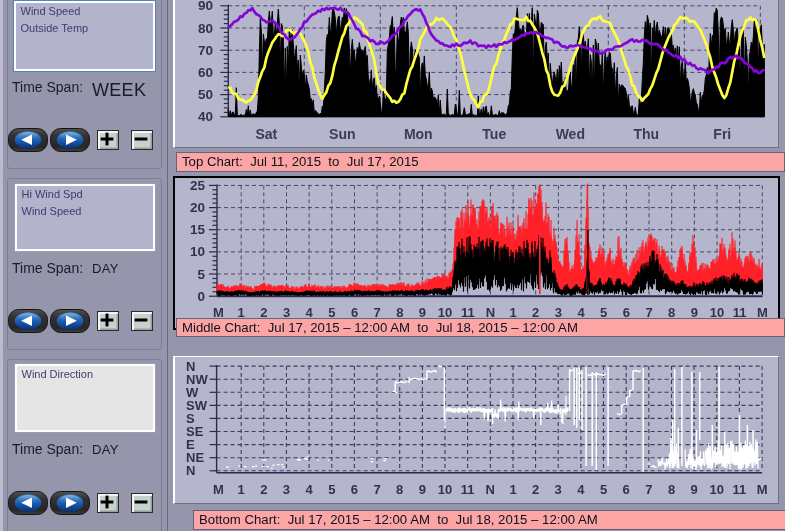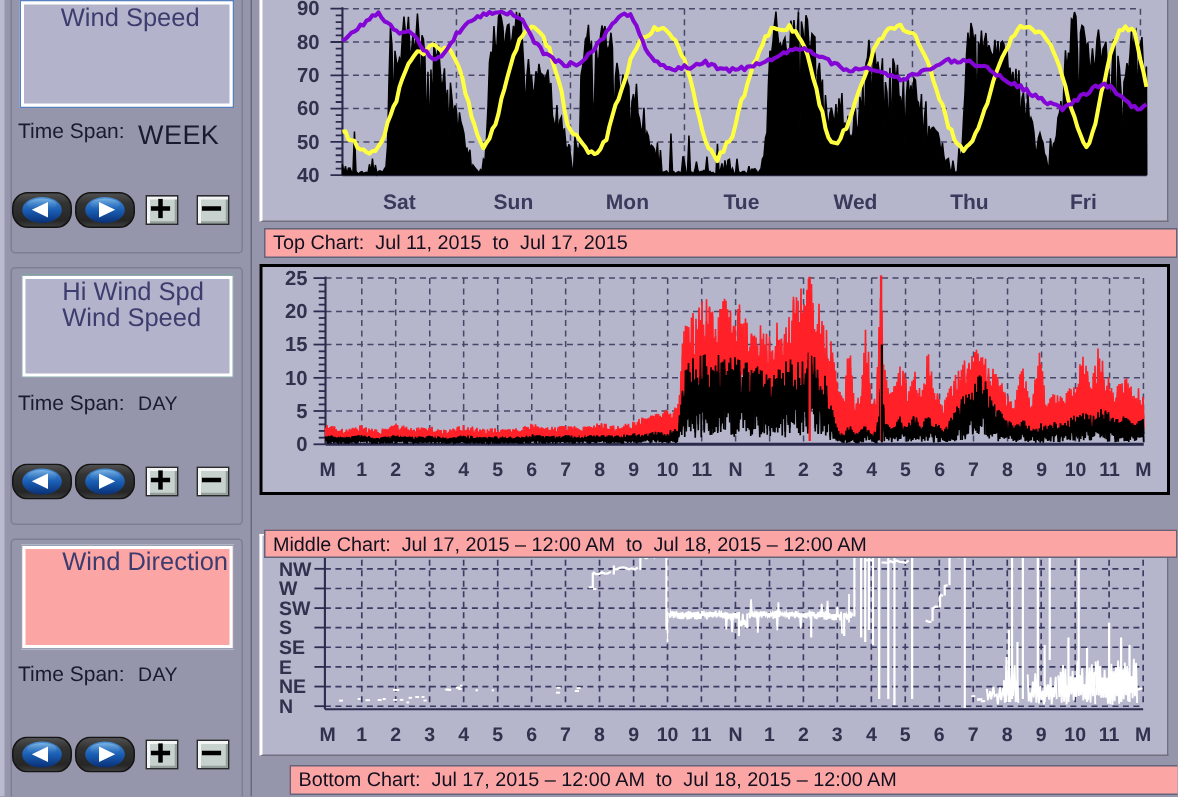--- a/index.html
+++ b/index.html
@@ -1,18 +1,18 @@
 <!DOCTYPE html>
 <html><head><meta charset="utf-8"><style>
 * { margin:0; padding:0; }
 html,body { width:785px; height:531px; overflow:hidden; }
 body { background:#9595AC; font-family:"Liberation Sans", sans-serif; position:relative; }
 .abs { position:absolute; }
 .gb { border:1px solid #7E7E94; border-radius:3px; }
-.li { font-size:17px; color:#3C3C6E; padding-left:4.5px; line-height:17px;margin-left:20px; }
+.li { font-size:11px; color:#3C3C6E; padding-left:4.5px; line-height:17px; }
 .ts { font-size:14px; color:#1A1A2E;text-align:center; }
 .cap { background:#fca5a5; border:1px solid #63637A; font-size:13.2px; color:#10101F; text-align:left; box-sizing:content-box; padding-left:5px; }
 .tl { font-size:13.5px; font-weight:700; fill:#32324E; font-family:"Liberation Sans", sans-serif; }
 .tl2 { font-size:13px; font-weight:700; fill:#32324E; font-family:"Liberation Sans", sans-serif; }
 .dl { font-size:14px; font-weight:700; fill:#3A3A5C; font-family:"Liberation Sans", sans-serif; }
 .hl { font-size:13px; font-weight:700; fill:#32324E; font-family:"Liberation Sans", sans-serif; }
 </style></head>
 <body>
 <svg width="0" height="0" style="position:absolute">
     <defs>
@@ -362,38 +362,39 @@
     <text x="603.5" y="494" text-anchor="middle" class="hl">5</text>
     <text x="626.2" y="494" text-anchor="middle" class="hl">6</text>
     <text x="648.8" y="494" text-anchor="middle" class="hl">7</text>
     <text x="671.5" y="494" text-anchor="middle" class="hl">8</text>
     <text x="694.1" y="494" text-anchor="middle" class="hl">9</text>
     <text x="716.8" y="494" text-anchor="middle" class="hl">10</text>
     <text x="739.4" y="494" text-anchor="middle" class="hl">11</text>
     <text x="762.1" y="494" text-anchor="middle" class="hl">M</text>
   </svg>
 <div class="abs cap" style="left:176px;top:152.2px;width:602px;height:18.2px;line-height:18.2px">Top Chart:&nbsp; Jul 11, 2015&nbsp; to&nbsp; Jul 17, 2015</div>
-<div class="abs cap" style="left:176px;top:353px;width:602px;height:17px;line-height:17px">Middle Chart:&nbsp; Jul 17, 2015 – 12:00 AM&nbsp; to&nbsp; Jul 18, 2015 – 12:00 AM</div>
+<div class="abs cap" style="left:176px;top:318px;width:602px;height:17px;line-height:17px">Middle Chart:&nbsp; Jul 17, 2015 – 12:00 AM&nbsp; to&nbsp; Jul 18, 2015 – 12:00 AM</div>
 <div class="abs cap" style="left:193px;top:510px;width:602px;height:17.5px;line-height:17.5px">Bottom Chart:&nbsp; Jul 17, 2015 – 12:00 AM&nbsp; to&nbsp; Jul 18, 2015 – 12:00 AM</div>
 <div class="abs gb" style="left:7px;top:-12px;width:153px;height:179px"></div>
 <div class="abs gb" style="left:7px;top:178px;width:153px;height:170px"></div>
 <div class="abs gb" style="left:7px;top:359px;width:153px;height:183px"></div>
 <div class="abs" style="left:13px;top:0px;width:143px;height:72px;border:1.5px solid #5580C2;background:#fff;box-sizing:border-box">
     <div style="position:absolute;inset:0;border:2px solid #fff;background:#B3B3CB;box-sizing:border-box;padding-top:0px">
       <div class="li">Wind Speed</div>
+      <div class="li">Outside Temp</div>
     </div>
   </div>
 <div class="abs" style="left:14px;top:183px;width:142px;height:69px;border:1px solid #9aa0b4;background:#22c55e;box-sizing:border-box">
     <div style="position:absolute;inset:0;border:2px solid #fff;background:#B3B3CB;box-sizing:border-box;padding-top:0px">
       <div class="li">Hi Wind Spd</div>
       <div class="li">Wind Speed</div>
     </div>
   </div>
 <div class="abs" style="left:14px;top:363px;width:142px;height:70px;border:1px solid #9aa0b4;background:#fff;box-sizing:border-box">
-    <div style="position:absolute;inset:0;border:2px solid #fff;background:#fca5a5;box-sizing:border-box;padding-top:0px">
+    <div style="position:absolute;inset:0;border:2px solid #fff;background:#e5e5e5;box-sizing:border-box;padding-top:0px">
       <div class="li">Wind Direction</div>
     </div>
   </div>
 <div class="abs ts" style="left:12px;top:79px">Time Span:</div>
 <div class="abs ts" style="left:92px;top:79.5px;font-size:18px;letter-spacing:0.3px">WEEK</div>
 <div class="abs ts" style="left:12px;top:260px">Time Span:</div>
 <div class="abs ts" style="left:92px;top:260.5px;font-size:13px;letter-spacing:0.3px">DAY</div>
 <div class="abs ts" style="left:12px;top:441px">Time Span:</div>
 <div class="abs ts" style="left:92px;top:441.5px;font-size:13px;letter-spacing:0.3px">DAY</div>
 <svg class="abs" style="left:8px;top:128px" width="40" height="24" viewBox="0 0 40 24">

